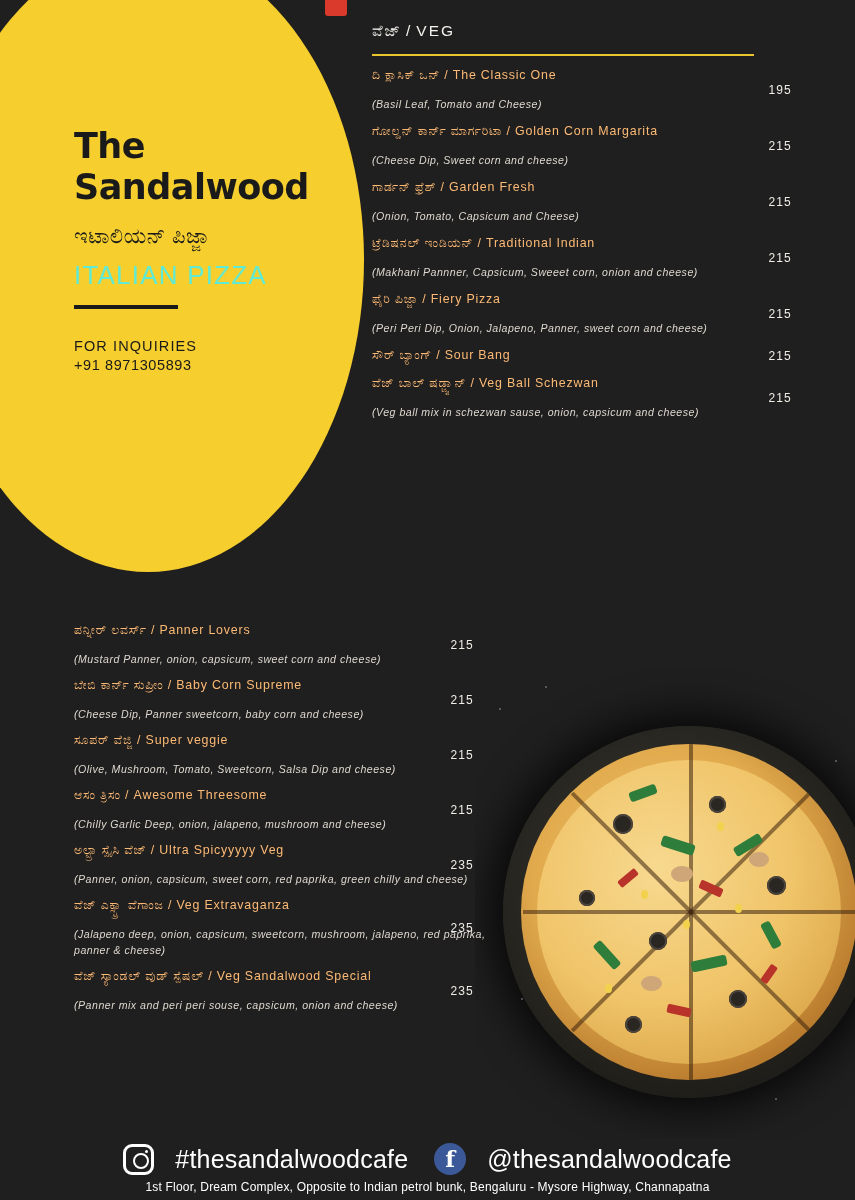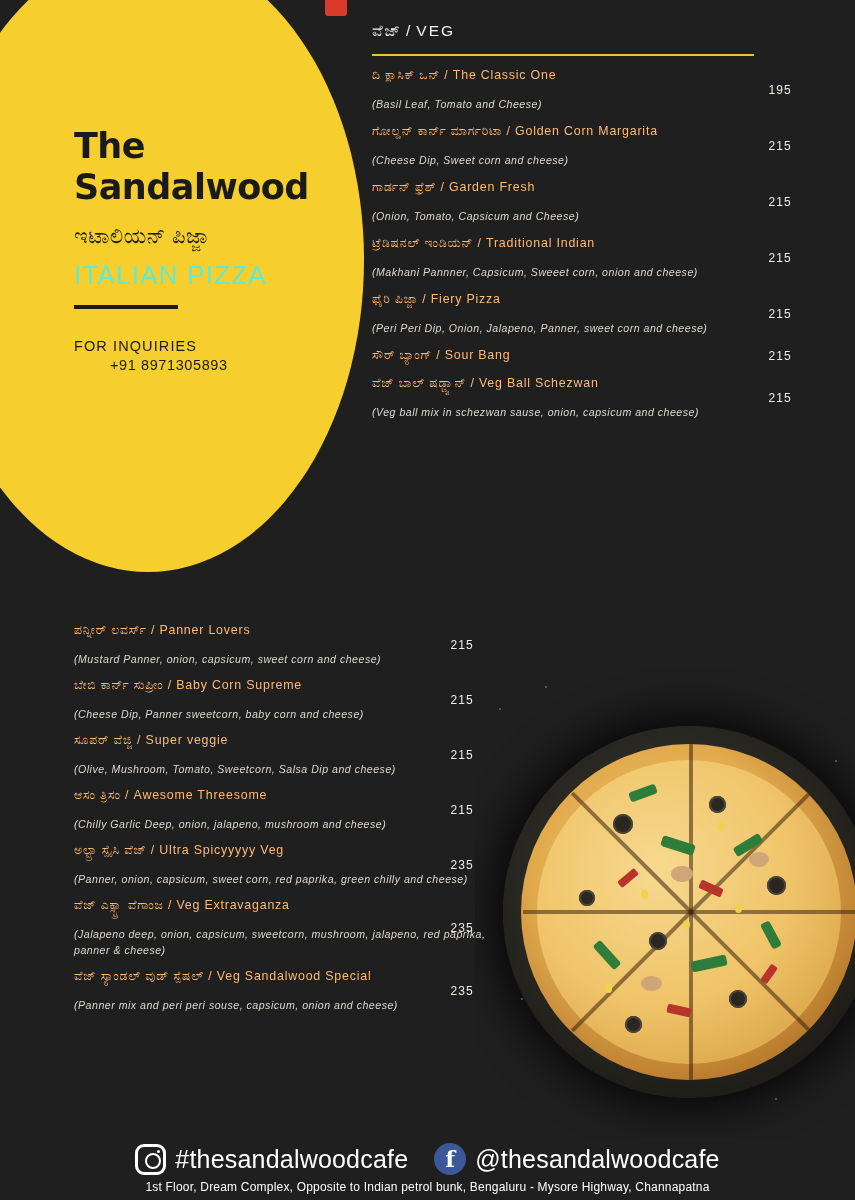--- a/index.html
+++ b/index.html
@@ -74,21 +74,20 @@
     margin-top: 26px;
     font-size: 14.5px;
     letter-spacing: 1.1px;
     color: #1a1a1a;
     line-height: 22px;
   }
   .phone {
     font-size: 14.5px;
     letter-spacing: 0.6px;
     color: #1a1a1a;
-    margin-left: 36px;
   }
 
   
   .veg-col {
     position: absolute;
     left: 372px; top: 22px;
     width: 420px;
     z-index: 4;
   }
   .veg-head {
@@ -205,21 +204,21 @@
   }
   .social-row {
     display: flex;
     justify-content: center;
     align-items: center;
     gap: 26px;
   }
   .social {
     display: flex;
     align-items: center;
-    gap: 9px;
+    gap: 21px;
   }
   .ig-icon {
     width: 31px; height: 31px;
     border-radius: 9px;
     border: 3px solid #ffffff;
     position: relative;
     display: inline-block;
   }
   .ig-icon::after {
     content: "";

